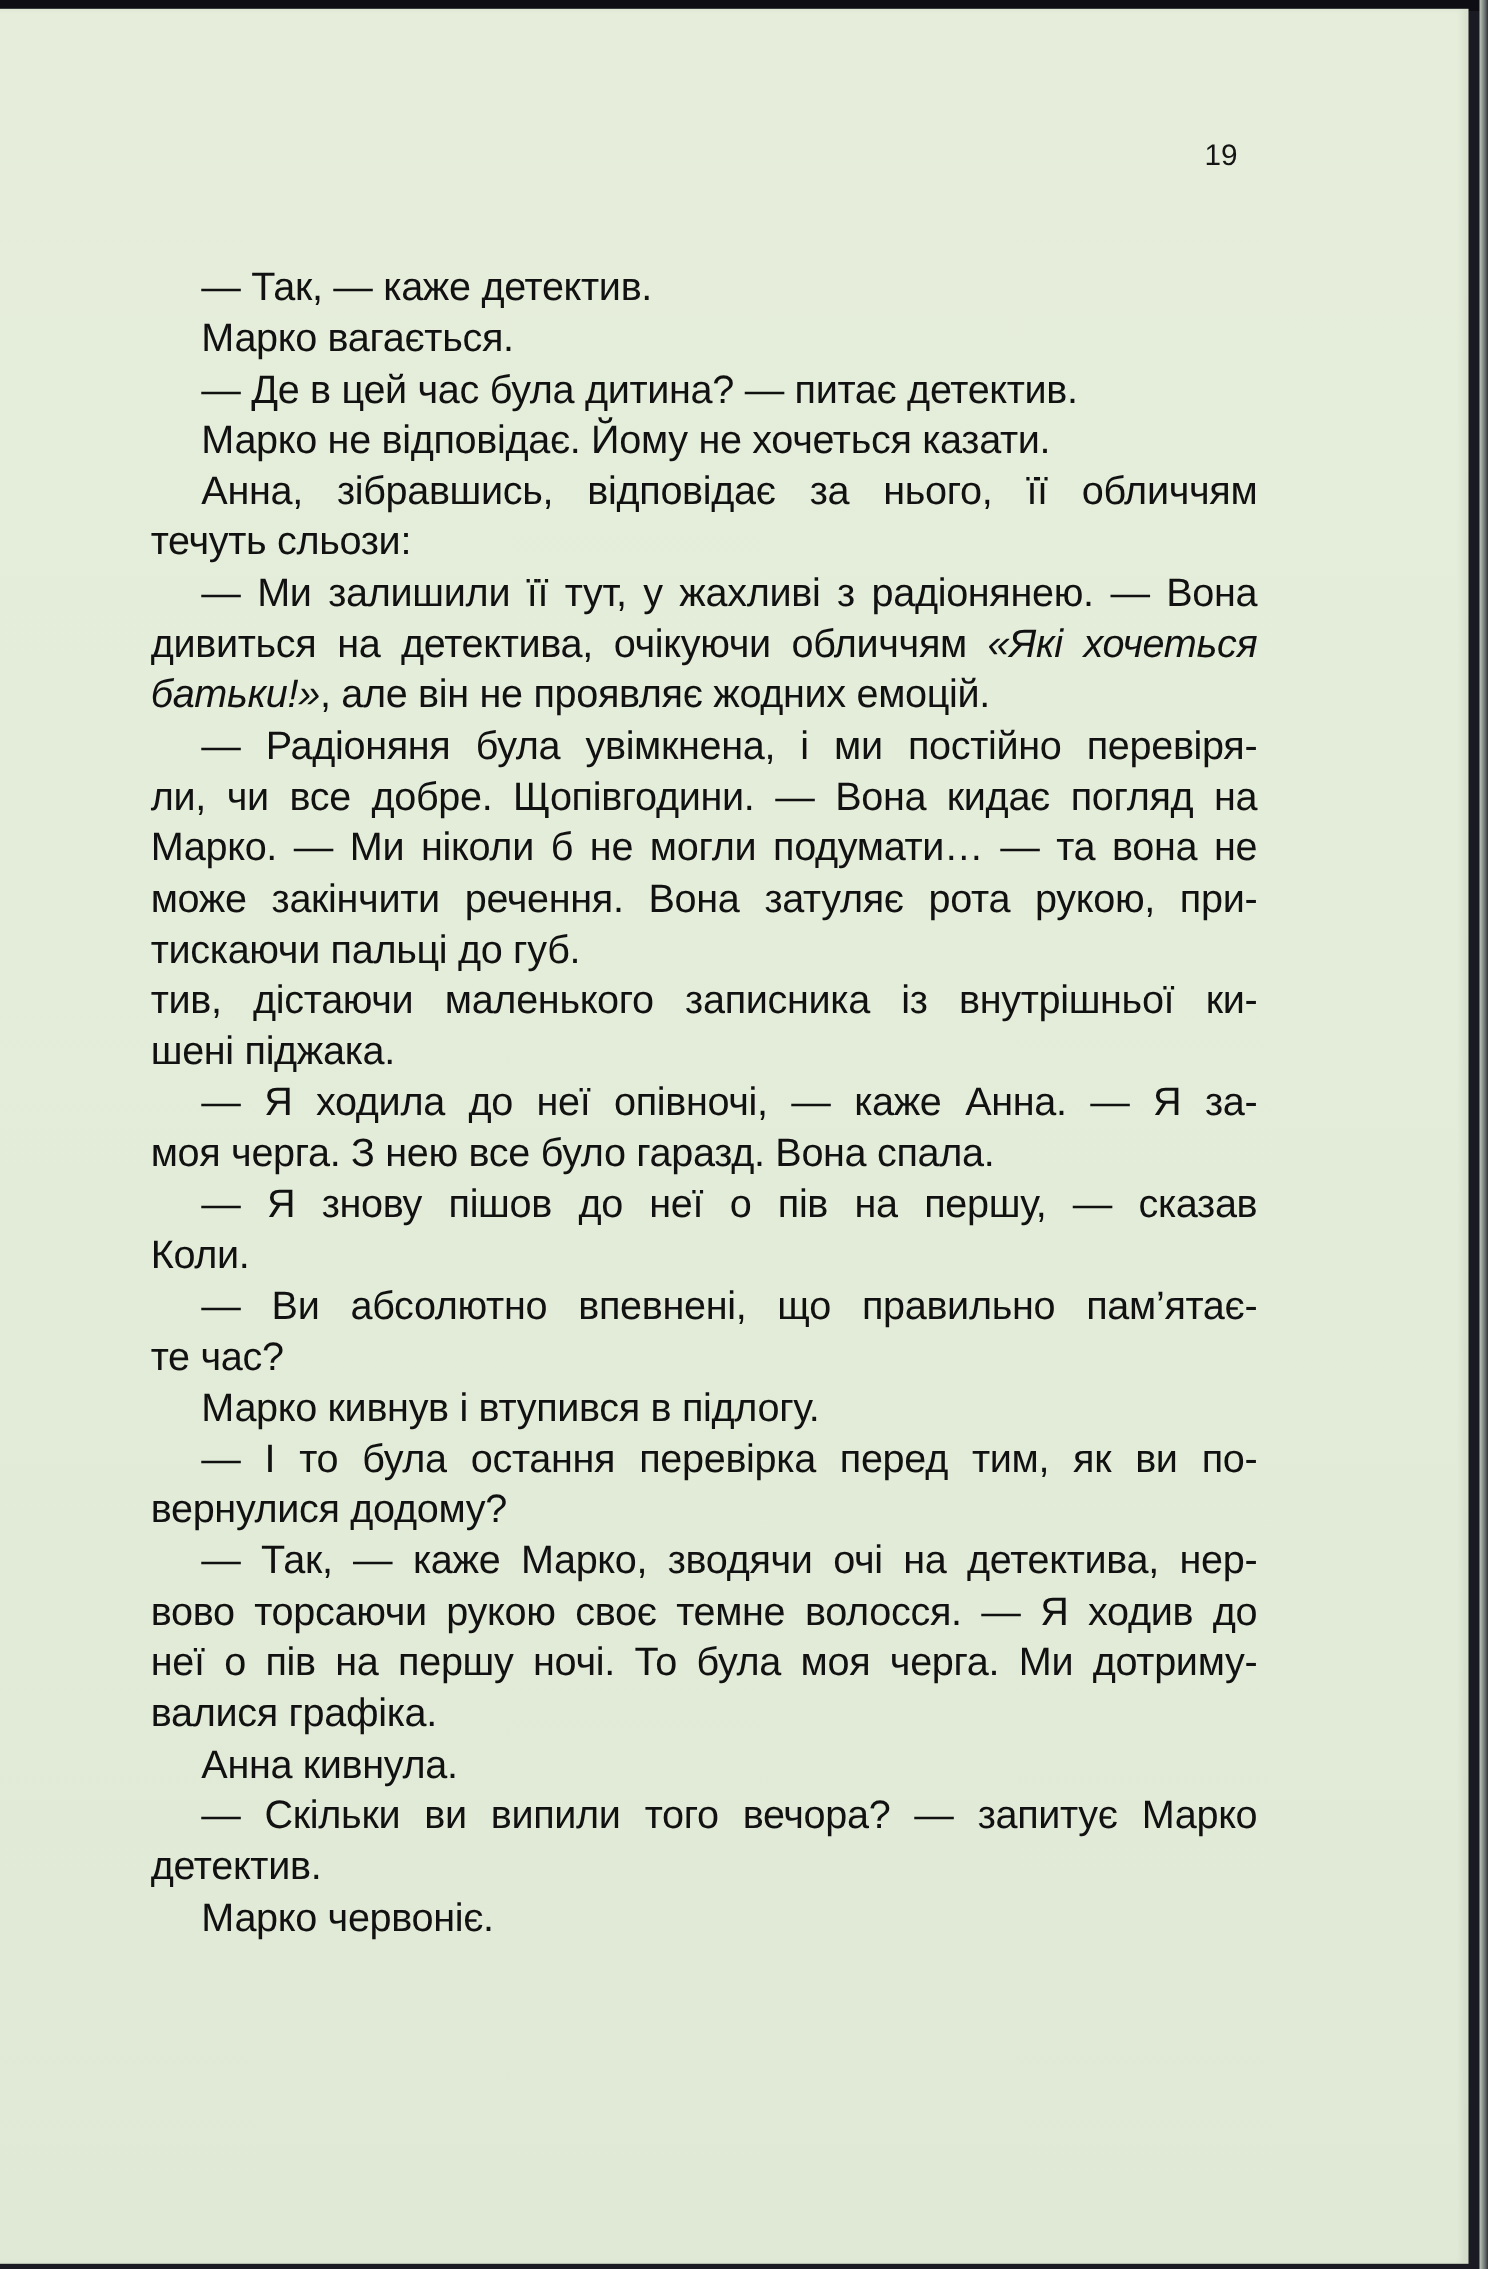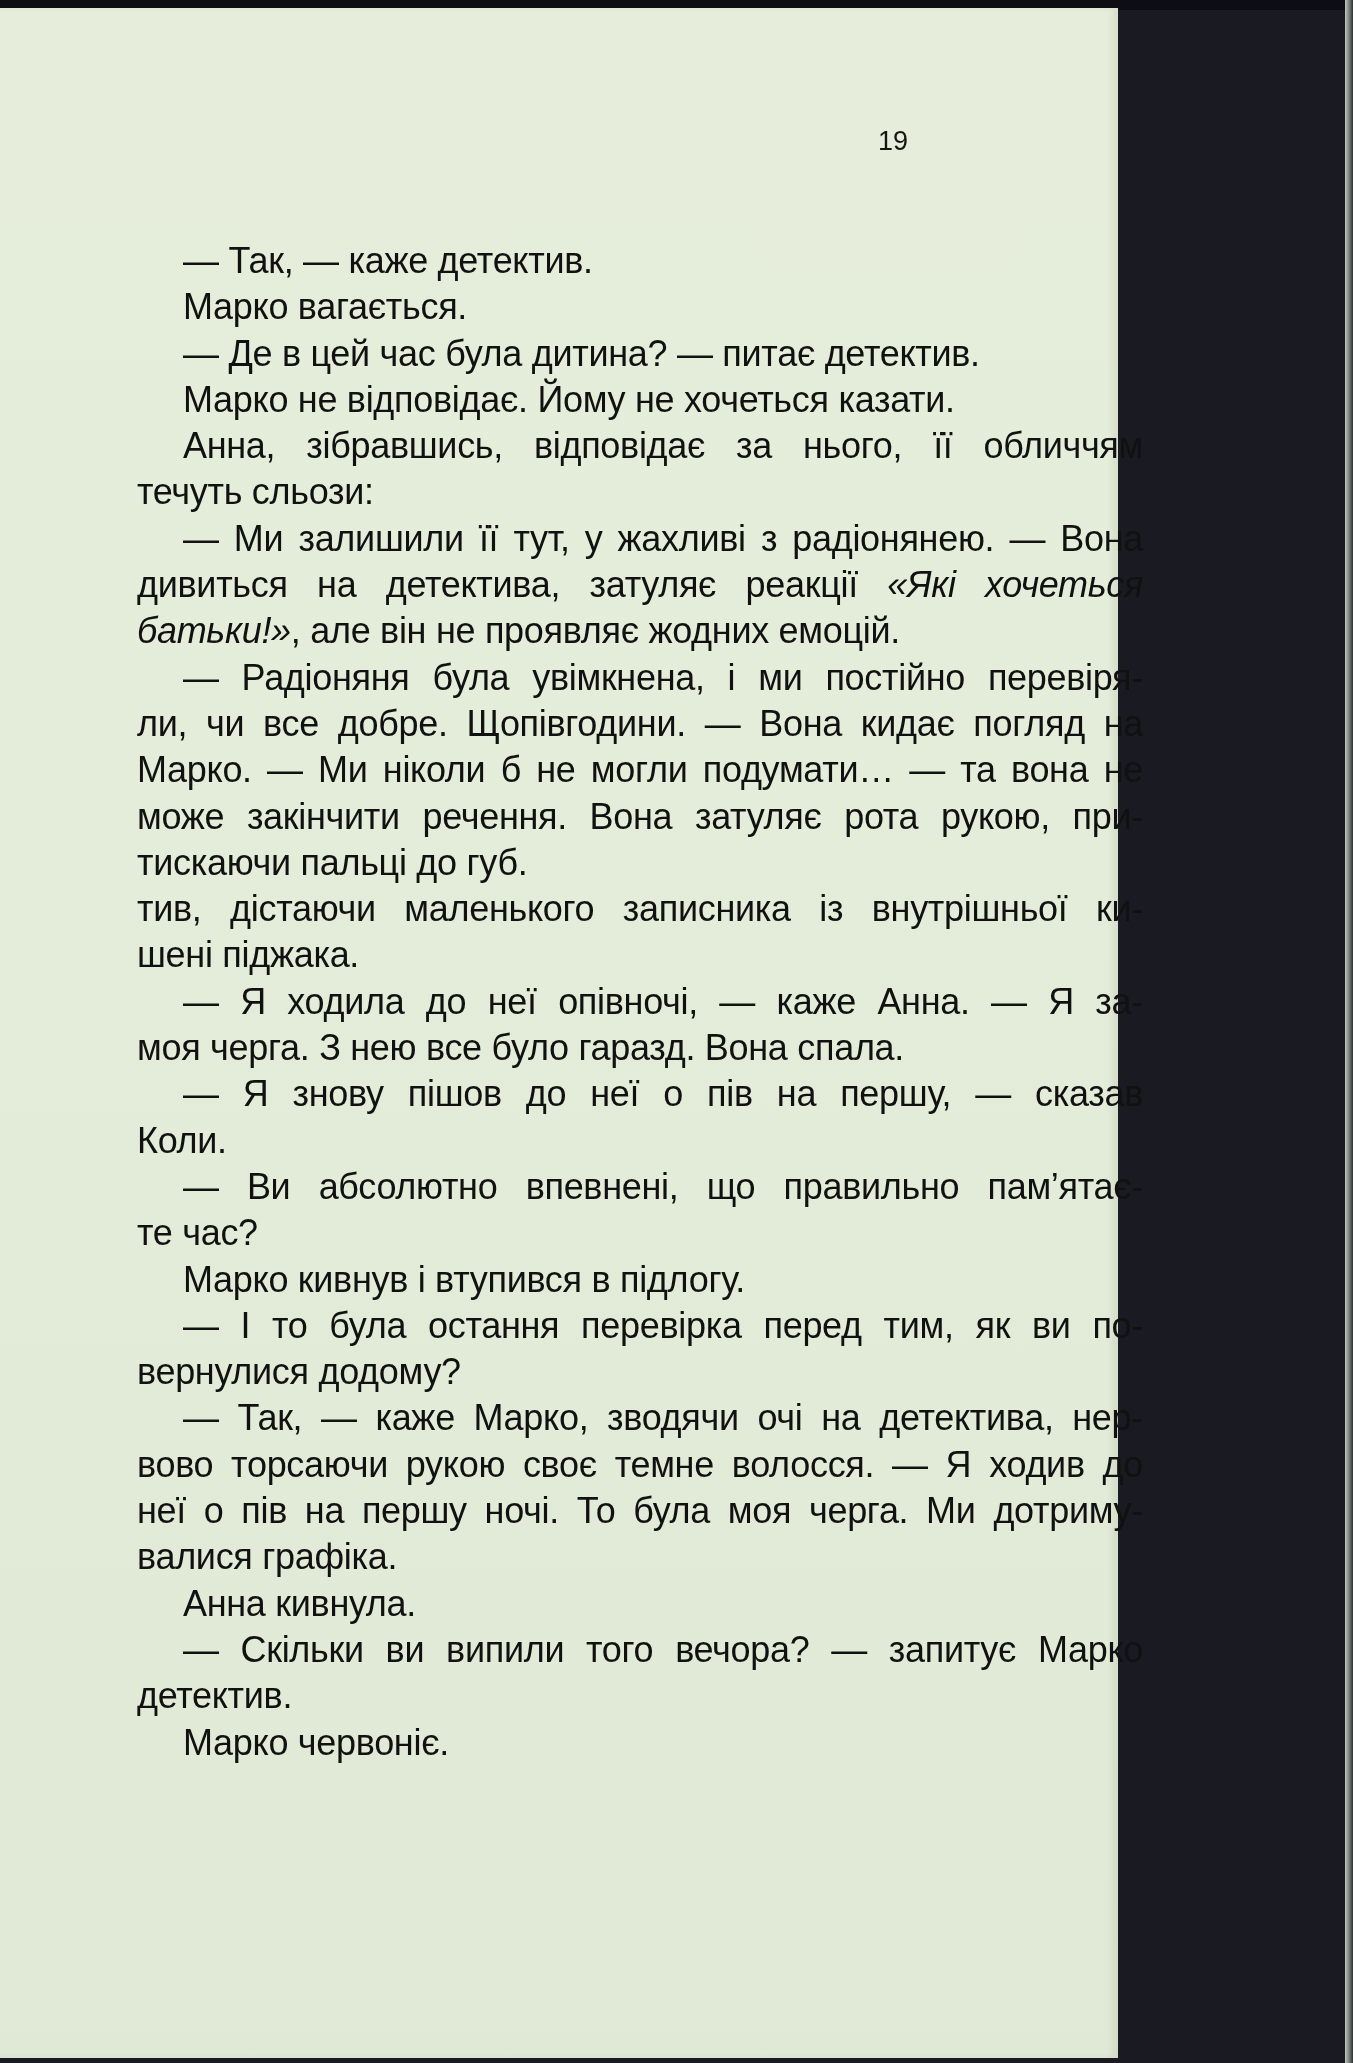--- a/index.html
+++ b/index.html
@@ -7,21 +7,21 @@
     padding: 0;
     width: 1353px;
     height: 2063px;
     overflow: hidden;
     background: #1a1a22;
   }
   .page {
     position: absolute;
     left: 0;
     top: 8px;
-    width: 1118px;
+    width: 1335px;
     height: 2050px;
     background: linear-gradient(180deg, #e6eedb 0%, #e3edd9 40%, #dfe9d5 100%);
     box-shadow: inset -6px 0 6px rgba(0,0,0,0.06);
   }
   .page-edge {
     position: absolute;
     right: 0;
     top: 0;
     width: 8px;
     height: 2063px;
@@ -72,21 +72,21 @@
   <div class="page-number">19</div>
 
   <div class="text-block">
     <div class="line indent">— Так, — каже детектив.</div>
     <div class="line indent">Марко вагається.</div>
     <div class="line indent">— Де в цей час була дитина? — питає детектив.</div>
     <div class="line indent">Марко не відповідає. Йому не хочеться казати.</div>
     <div class="line indent justify">Анна, зібравшись, відповідає за нього, її обличчям</div>
     <div class="line">течуть сльози:</div>
     <div class="line indent justify">— Ми залишили її тут, у жахливі з радіонянею. — Вона</div>
-    <div class="line justify"><span>дивиться на детектива, затуляє реакції </span><span class="italic">«Які хочеться</span></div>
+    <div class="line justify"><span>дивиться на детектива, очікуючи обличчям </span><span class="italic">«Які хочеться</span></div>
     <div class="line"><span class="italic">батьки!»</span><span>, але він не проявляє жодних емоцій.</span></div>
     <div class="line indent justify">— Радіоняня була увімкнена, і ми постійно перевіря-</div>
     <div class="line justify">ли, чи все добре. Щопівгодини. — Вона кидає погляд на</div>
     <div class="line justify">Марко. — Ми ніколи б не могли подумати… — та вона не</div>
     <div class="line justify">може закінчити речення. Вона затуляє рота рукою, при-</div>
     <div class="line">тискаючи пальці до губ.</div>
     <div class="line justify">тив, дістаючи маленького записника із внутрішньої ки-</div>
     <div class="line">шені піджака.</div>
     <div class="line indent justify">— Я ходила до неї опівночі, — каже Анна. — Я за-</div>
     <div class="line">моя черга. З нею все було гаразд. Вона спала.</div>

